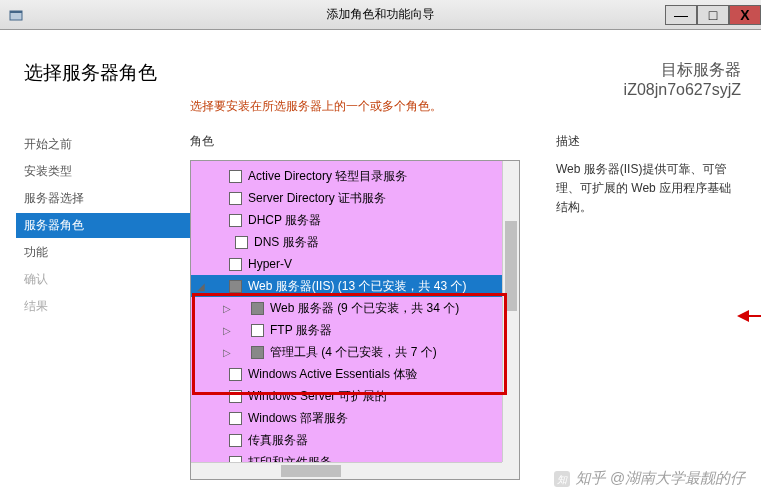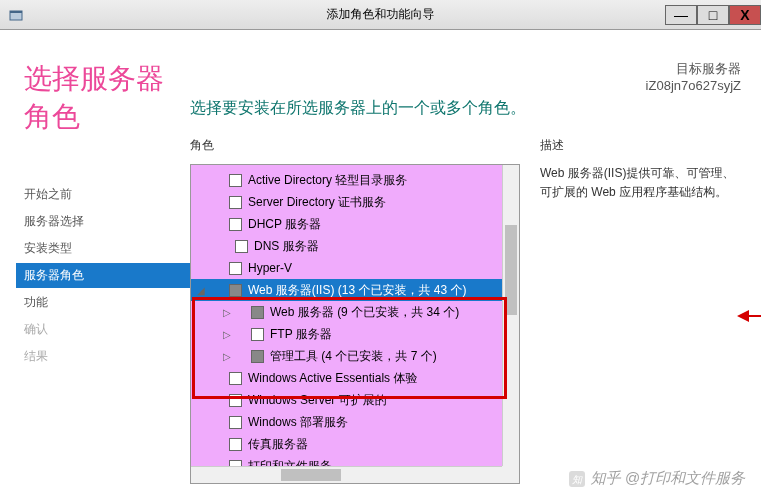--- a/index.html
+++ b/index.html
@@ -9,31 +9,31 @@
 .titlebar .icon { width: 20px; height: 20px; margin-left: 6px; display: flex; align-items: center; justify-content: center; }
 .titlebar .title { position: absolute; left: 0; right: 0; text-align: center; font-size: 12px; pointer-events: none; }
 .win-btns { margin-left: auto; display: flex; height: 20px; }
 .win-btn { width: 32px; height: 20px; border: 1px solid #666; display: flex; align-items: center; justify-content: center; font-size: 14px; font-family: Arial; cursor: default; }
 .win-min { background: #ddd; }
 .win-max { background: #ddd; }
 .win-close { background: #c75050; color: #000; font-weight: bold; }
 
 .content { display: flex; height: calc(100% - 30px); }
 .left { width: 190px; padding-left: 24px; padding-top: 30px; }
-.page-title { color: #ec4899; font-size: 28px; font-weight: 300; margin-bottom: 46px; }
+.page-title { color: #000000; font-size: 19px; font-weight: 300; margin-bottom: 46px; }
 .nav-item { font-size: 12px; color: #555; padding: 4px 8px; margin-bottom: 2px; cursor: default; margin-left: -8px; }
 .nav-item.selected { background: #1979ca; color: #fff; }
 .nav-item.disabled { color: #aaa; }
 
 .main { flex: 1; padding-top: 68px; position: relative; min-width: 0; }
-.target-box { position: absolute; right: 20px; top: 30px; text-align: right; font-size: 13px; color: #555; }
-.instr { font-size: 16px; color: #0f766e; margin-bottom: 18px; }
+.target-box { position: absolute; right: 20px; top: 30px; text-align: right; font-size: 16px; color: #555; }
+.instr { font-size: 12px; color: #c2410c; margin-bottom: 18px; }
 .cols { display: flex; }
 .roles-col { width: 330px; }
-.desc-col { flex: 1; padding-left: 20px; padding-right: 20px; }
+.desc-col { flex: 1; padding-left: 36px; padding-right: 20px; }
 .col-hdr { font-size: 12px; color: #333; margin-bottom: 10px; }
 .list-box { border: 1px solid #999; height: 320px; position: relative; background: #f0abfc; overflow: hidden; }
 .list-inner { padding: 4px 0; position: relative; }
 .role-row { display: flex; align-items: center; height: 22px; font-size: 12px; color: #000; padding-left: 38px; white-space: nowrap; }
 .role-row.indent1 { padding-left: 60px; }
 .role-row .tree-arrow { position: absolute; width: 10px; font-size: 10px; color: #666; }
 .role-row.level0 .tree-arrow { left: 6px; }
 .role-row.indent1 .tree-arrow { left: 32px; }
 .role-row .cb { width: 13px; height: 13px; border: 1px solid #666; margin-right: 6px; background: #fff; flex-shrink: 0; display: inline-flex; align-items: center; justify-content: center; }
 .role-row .cb.filled { background: #888; }
@@ -68,22 +68,22 @@
     <div class="win-btn win-max">□</div>
     <div class="win-btn win-close">X</div>
   </div>
 </div>
 
 <div class="content">
   <div class="left">
     <div class="page-title">选择服务器角色</div>
     <div id="nav">
         <div class="nav-item">开始之前</div>
+        <div class="nav-item">安装类型</div>
         <div class="nav-item">服务器选择</div>
-        <div class="nav-item">安装类型</div>
         <div class="nav-item selected">服务器角色</div>
         <div class="nav-item">功能</div>
         <div class="nav-item disabled">确认</div>
         <div class="nav-item disabled">结果</div>
       </div>
   </div>
   <div class="main">
     <div class="target-box">
       <div>目标服务器</div>
       <div>iZ08jn7o627syjZ</div>
@@ -175,14 +175,14 @@
       <polygon points="2,10 14,4 14,16" fill="#d40000"></polygon>
     </svg>
   </div>
 </div>
 
 <div class="watermark">
   <svg width="16" height="16" viewBox="0 0 16 16">
       <rect width="16" height="16" rx="3" fill="#888" opacity="0.5"></rect>
       <text x="8" y="12" text-anchor="middle" font-size="10" fill="#fff">知</text>
     </svg>
-  <span>知乎 @打印和文件服务</span>
+  <span>知乎 @湖南大学最靓的仔</span>
 </div>
 
 </body></html>

